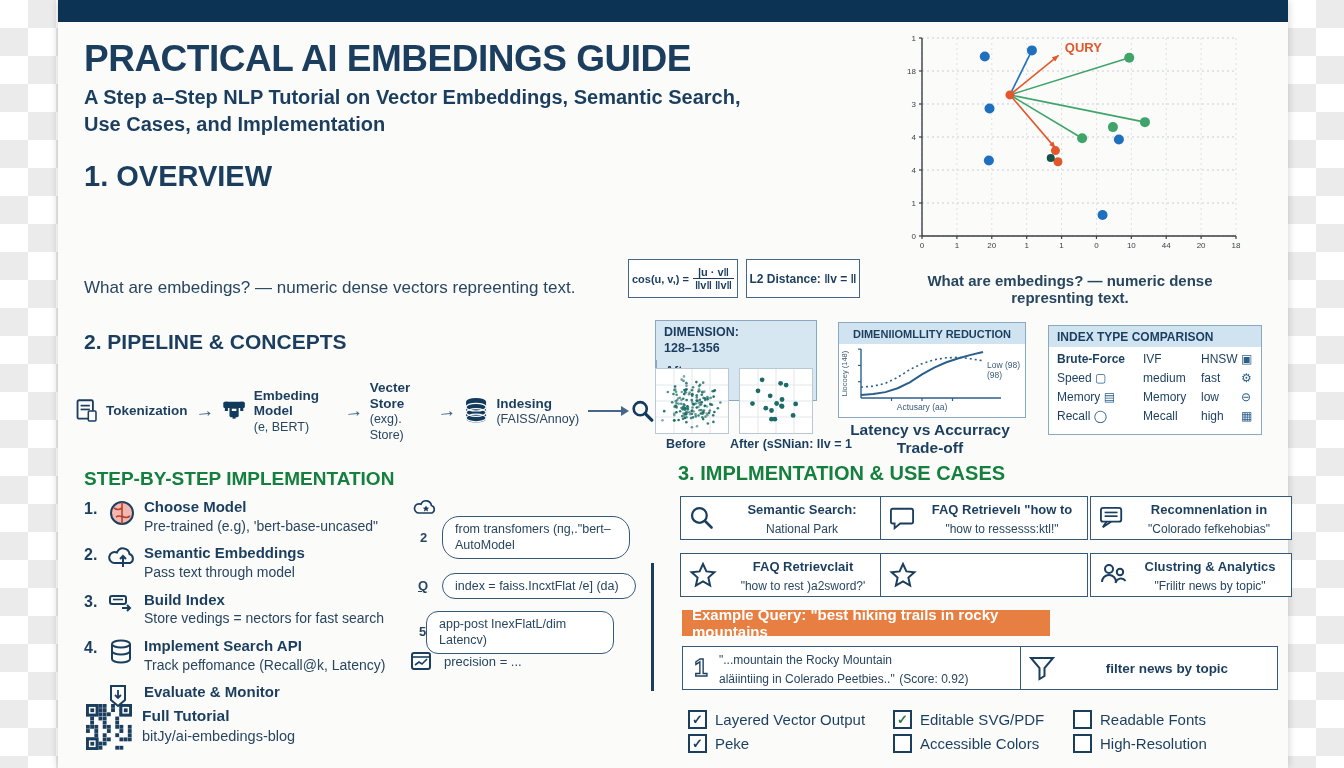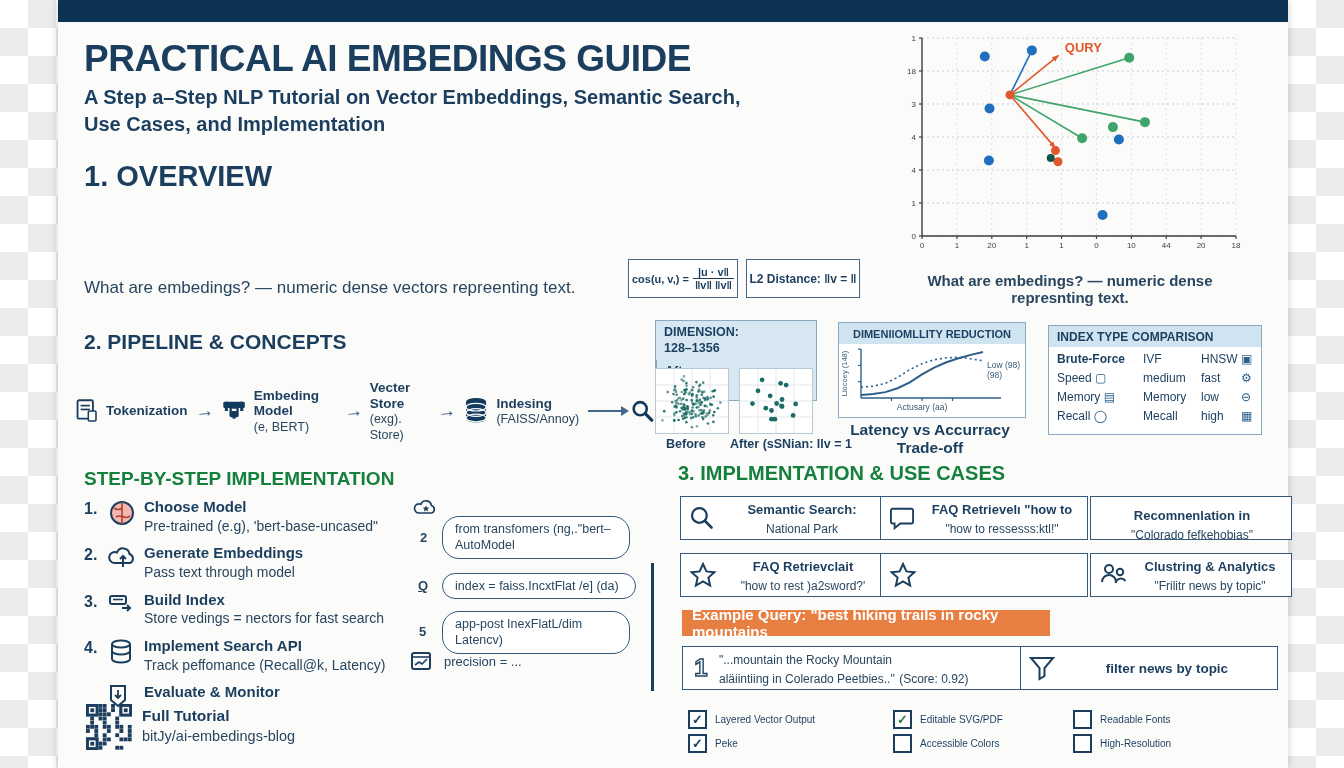--- a/index.html
+++ b/index.html
@@ -53,21 +53,21 @@
   .divider{width:3px;background:#1b3e5f;}
   
   .ucbox{border:1.5px solid #35597a;background:#fff;display:flex;align-items:center;padding:0 6px 0 8px;gap:8px;}
   .ucbox .txt{flex:1;text-align:center;line-height:1.2;}
   .ucbox .t{font-size:13px;font-weight:bold;color:#1b3e5f;}
   .ucbox .s{font-size:12px;color:#28465f;}
   .orangebar{background:#e87f42;color:#fff;font-weight:bold;font-size:15px;display:flex;align-items:center;padding:0 10px;}
   
   .check-item{display:flex;align-items:center;gap:8px;margin-bottom:5px;}
   .cbox{width:15px;height:15px;border:2.2px solid #1b3e5f;display:flex;align-items:center;justify-content:center;font-size:13px;font-weight:bold;line-height:1;background:#fff;}
-  .clabel{font-size:10px;color:#1b3e5f;}
+  .clabel{font-size:15px;color:#1b3e5f;}
   .futitle{font-size:15.5px;font-weight:bold;color:#1b3e5f;}
   .fulink{font-size:14.5px;color:#28465f;}
   svg{display:block;}
 </style>
 </head>
 <body>
 
 <div class="poster">
   <div class="topbar"></div>
 
@@ -486,21 +486,21 @@
     <div class="steprow">
       <span class="stepnum">2.</span>
       <span class="stepicon">
         <svg width="30" height="24" viewBox="0 0 30 24">
           <path d="M7 18 a5.5 5.5 0 1 1 2-10.5 a6.5 6.5 0 0 1 12.5 1.5 a4.8 4.8 0 0 1 .5 9 z" fill="none" stroke="#1b3e5f" stroke-width="2"></path>
           <line x1="15" y1="11" x2="15" y2="22" stroke="#1b3e5f" stroke-width="2"></line>
           <path d="M12 14 l3 -3 l3 3" fill="none" stroke="#1b3e5f" stroke-width="2"></path>
         </svg>
       </span>
       <span>
-        <span class="steptitle">Generate Embeddings</span><br>
+        <span class="steptitle">Semantic Embeddings</span><br>
         <span class="stepdesc">Pass text through model</span>
       </span>
     </div>
     <div class="steprow">
       <span class="stepnum">3.</span>
       <span class="stepicon">
         <svg width="28" height="22" viewBox="0 0 28 22">
           <rect x="2" y="4" width="16" height="8" rx="2" fill="none" stroke="#1b3e5f" stroke-width="2"></rect>
           <line x1="5" y1="7.5" x2="15" y2="7.5" stroke="#1b3e5f" stroke-width="1.6"></line>
           <path d="M14 16 h8 m-3 -3 l3 3 l-3 3" fill="none" stroke="#1b3e5f" stroke-width="2"></path>
@@ -548,21 +548,21 @@
   <span class="abs pill-label" style="left:362px;top:530px;">2</span>
   <div class="abs pill" style="left:384px;top:516px;width:162px;">
     <span>from transfomers (пg,."bert–</span><br>
     <span>AutoModel</span>
   </div>
   <span class="abs pill-label" style="left:360px;top:578px;text-decoration:underline;">Q</span>
   <div class="abs pill" style="left:384px;top:573px;width:168px;white-space:nowrap;">
     <span>index = faiss.IncxtFlat /e] (da)</span>
   </div>
   <span class="abs pill-label" style="left:361px;top:624px;">5</span>
-  <div class="abs pill" style="left:384px;top:611px;width:162px;">
+  <div class="abs pill" style="left:368px;top:611px;width:162px;border-radius:12px;">
     <span>app-post InexFlatL/dim</span><br>
     <span>Latencv)</span>
   </div>
   <span class="abs" style="left:352px;top:650px;">
     <svg width="22" height="22" viewBox="0 0 22 22">
       <rect x="2" y="3" width="18" height="16" rx="2" fill="none" stroke="#1b3e5f" stroke-width="2"></rect>
       <line x1="2" y1="7" x2="20" y2="7" stroke="#1b3e5f" stroke-width="1.6"></line>
       <path d="M5 15 l4 -3 l3 2 l5 -5" fill="none" stroke="#1b3e5f" stroke-width="1.6"></path>
     </svg>
   </span>
@@ -584,21 +584,21 @@
   </div>
   <div class="abs ucbox" style="left:822px;top:496px;width:192px;height:42px;">
     <svg width="26" height="24" viewBox="0 0 28 26">
       <path d="M4 3 h20 a2 2 0 0 1 2 2 v12 a2 2 0 0 1 -2 2 h-12 l-6 5 v-5 h-2 a2 2 0 0 1 -2 -2 V5 a2 2 0 0 1 2 -2 z" fill="none" stroke="#1b3e5f" stroke-width="2"></path>
     </svg>
     <span class="txt">
       <span class="t">FAQ Retrievelı "how to</span><br>
       <span class="s">"how to ressesss:ktl!"</span>
     </span>
   </div>
-  <div class="abs ucbox" style="left:1032px;top:496px;width:186px;height:42px;flex-direction:column;">
+  <div class="abs ucbox" style="left:1032px;top:496px;width:186px;height:42px;">
     <svg width="26" height="24" viewBox="0 0 28 26">
       <rect x="2" y="2" width="22" height="15" rx="2.5" fill="none" stroke="#1b3e5f" stroke-width="2"></rect>
       <line x1="6" y1="7" x2="20" y2="7" stroke="#1b3e5f" stroke-width="1.8"></line>
       <line x1="6" y1="11" x2="20" y2="11" stroke="#1b3e5f" stroke-width="1.8"></line>
       <path d="M8 17 l-4 6 l9 -6" fill="none" stroke="#1b3e5f" stroke-width="2"></path>
     </svg>
     <span class="txt">
       <span class="t">Recomnenlation in</span><br>
       <span class="s">"Colorado fefkehobias"</span>
     </span>

